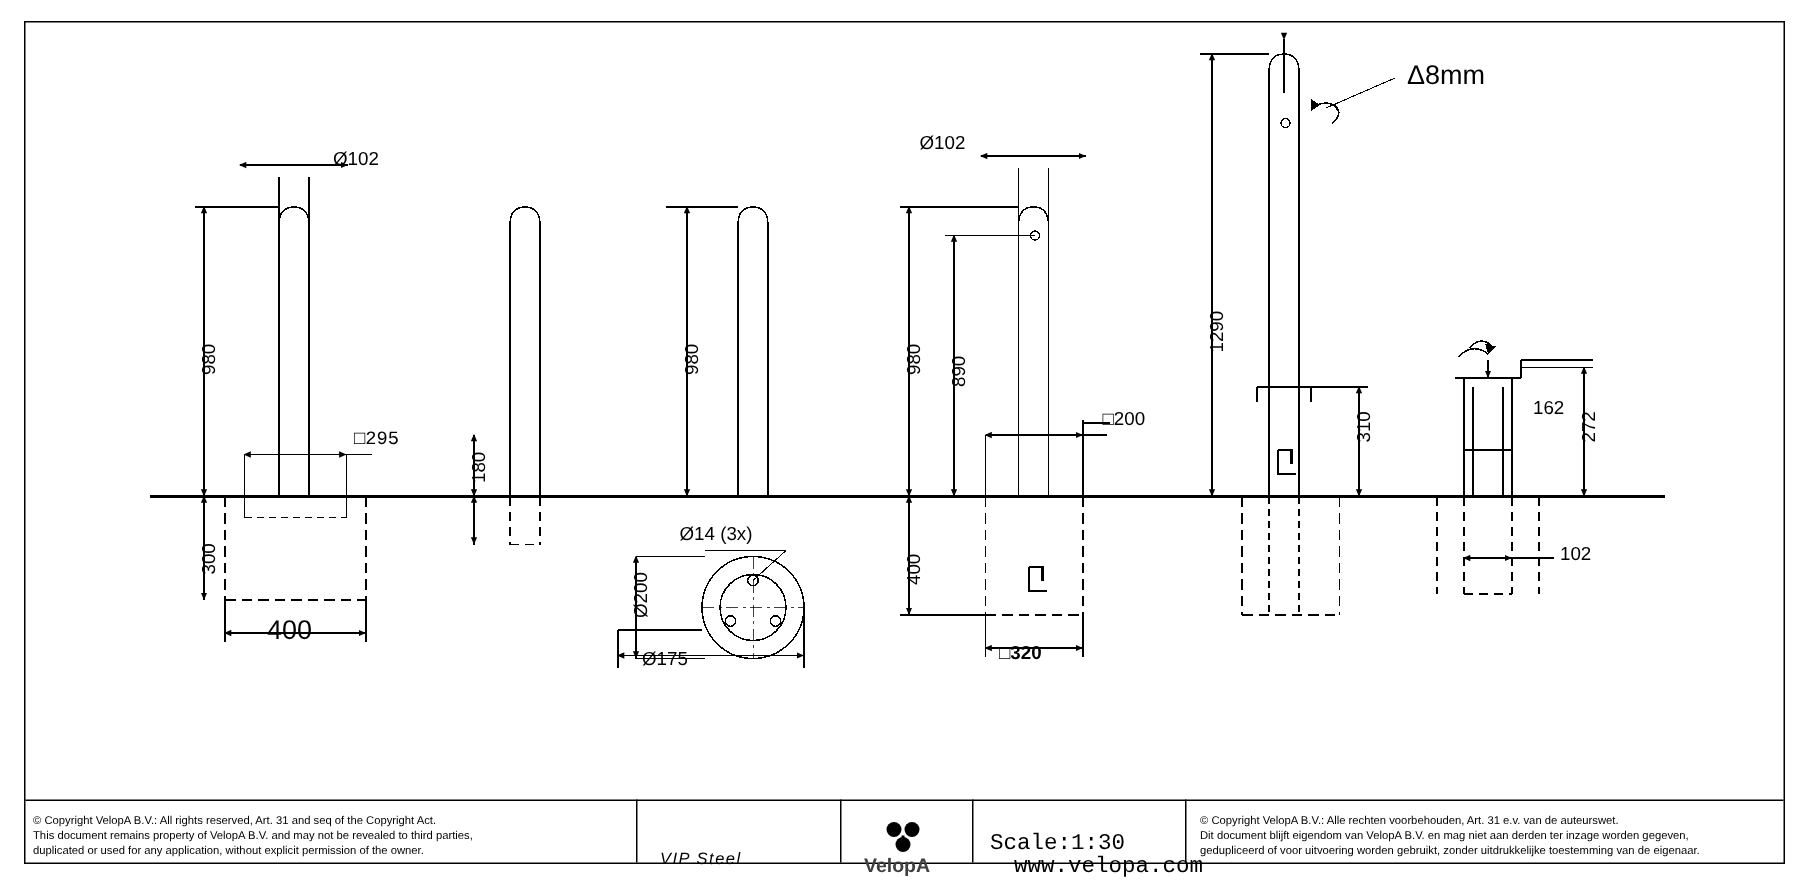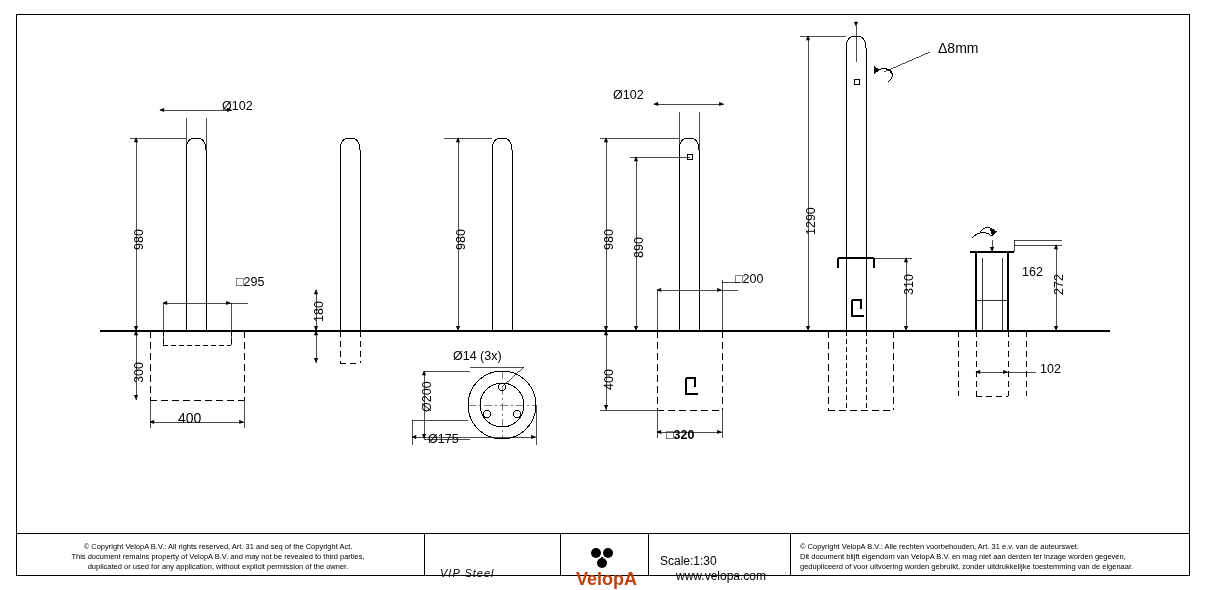--- a/index.html
+++ b/index.html
@@ -41,21 +41,21 @@
     height: 42px;
     background: #000;
   }
   .label {
     position: absolute;
     font-size: 12.5px;
     color: #000;
     white-space: nowrap;
     font-family: "Liberation Sans", sans-serif;
   }
-  .label.big { font-size: 14px; }
+  .label.big { font-size: 18px; }
   .vlabel {
     position: absolute;
     font-size: 12.5px;
     color: #000;
     white-space: nowrap;
     transform-origin: 0 0;
     transform: rotate(-90deg);
     font-family: "Liberation Sans", sans-serif;
   }
   .footer-text {
@@ -68,36 +68,36 @@
   }
   .footer-center {
     position: absolute;
     font-size: 11px;
     color: #000;
     letter-spacing: 1px;
     font-family: "Liberation Sans", sans-serif;
   }
   .scale-text {
     position: absolute;
-    font-size: 12px;
-    color: #000;
-    font-family: Liberation Sans, sans-serif;
+    font-size: 15px;
+    color: #000;
+    font-family: Liberation Mono, monospace;
   }
   svg.overlay {
     position: absolute;
     left: 0; top: 0;
     width: 1206px;
     height: 590px;
     pointer-events: none;
   }
   .brand {
     position: absolute;
-    font-size: 18px;
+    font-size: 13px;
     font-weight: bold;
-    color: #c2410c;
+    color: #404040;
     font-family: "Liberation Sans", sans-serif;
   }
 </style>
 </head>
 <body>
 
 <div id="sheet">
 
   <div class="frame"></div>
 
@@ -266,21 +266,21 @@
       <line x1="1056" y1="245" x2="1056" y2="331" stroke-width="0.7" marker-start="url(#arrE)" marker-end="url(#arrS)"></line>
 
       <line x1="976" y1="372" x2="1008" y2="372" stroke-width="0.7" marker-start="url(#arrE)" marker-end="url(#arrS)"></line>
       <line x1="1008" y1="372" x2="1036" y2="372" stroke-width="0.7"></line>
     </g>
   </svg>
 
   <div class="label" style="left:222px; top:99px;">Ø102</div>
   <div class="vlabel" style="left:132px; top:250px;">980</div>
   <div class="vlabel" style="left:132px; top:383px;">300</div>
-  <div class="label" style="left:236px; top:275px;">□295</div>
+  <div class="label" style="left:236px; top:286px;font-family:Liberation Mono, monospace;">□295</div>
   <div class="label big" style="left:178px; top:410px;">400</div>
 
   <div class="vlabel" style="left:312px; top:322px;">180</div>
 
   <div class="vlabel" style="left:454px; top:250px;">980</div>
 
   <div class="label" style="left:428px; top:349px;margin-left:25px;">Ø14 (3x)</div>
   <div class="vlabel" style="left:420px; top:412px;">Ø200</div>
   <div class="label" style="left:428px; top:432px;">Ø175</div>
 
@@ -298,21 +298,21 @@
   <div class="label" style="left:1022px; top:229px;margin-top:36px;">162</div>
   <div class="vlabel" style="left:1052px; top:295px;">272</div>
   <div class="label" style="left:1040px; top:362px;">102</div>
 
   <div class="titlebar-line"></div>
   <div class="tb-div" style="left:424px;"></div>
   <div class="tb-div" style="left:560px;"></div>
   <div class="tb-div" style="left:648px;"></div>
   <div class="tb-div" style="left:790px;"></div>
 
-  <div class="footer-text" style="left:22px; top:542px; width:392px;text-align:center;">© Copyright VelopA B.V.: All rights reserved, Art. 31 and seq of the Copyright Act.
+  <div class="footer-text" style="left:22px; top:542px; width:392px;">© Copyright VelopA B.V.: All rights reserved, Art. 31 and seq of the Copyright Act.
 This document remains property of VelopA B.V. and may not be revealed to third parties,
 duplicated or used for any application, without explicit permission of the owner.</div>
   <div class="footer-center" style="left:440px; top:567px;font-style:italic;">VIP Steel</div>
 
   <svg class="overlay" style="left:0;top:0;" viewBox="0 0 1206 590">
     <g fill="#000">
       <circle cx="596" cy="553" r="5"></circle>
       <circle cx="608" cy="553" r="5"></circle>
       <circle cx="602" cy="563" r="5"></circle>
       <rect x="601" y="557" width="2" height="8"></rect>

